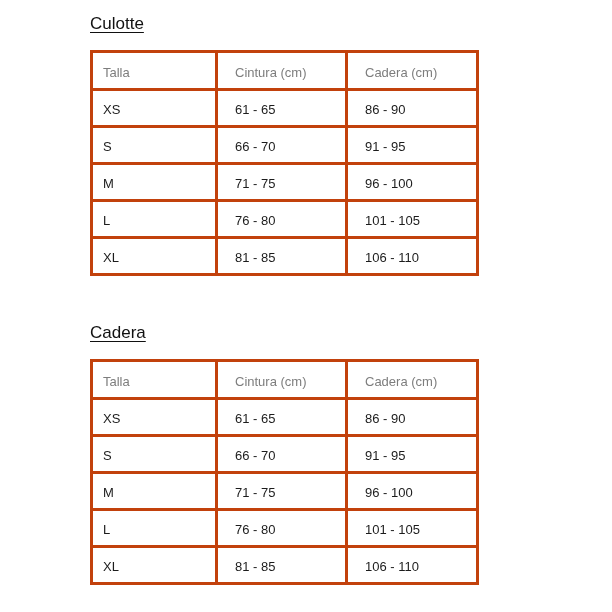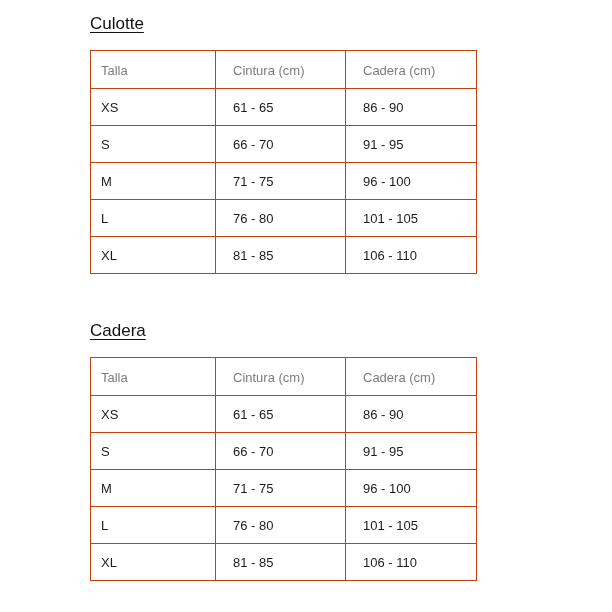--- a/index.html
+++ b/index.html
@@ -35,21 +35,21 @@
   table.size-table {
     border-collapse: collapse;
     table-layout: fixed;
     width: 386px;
   }
   table.size-table col.c1 { width: 125px; }
   table.size-table col.c2 { width: 130px; }
   table.size-table col.c3 { width: 131px; }
   table.size-table th,
   table.size-table td {
-    border: 1px solid #c2410c;
+    border: 3px solid #c2410c;
     vertical-align: top;
     text-align: left;
     font-size: 13px;
     line-height: 15px;
     box-sizing: border-box;
     padding: 11px 8px 0 17px;
   }
   table.size-table th:first-child,
   table.size-table td:first-child {
     padding-left: 10px;

